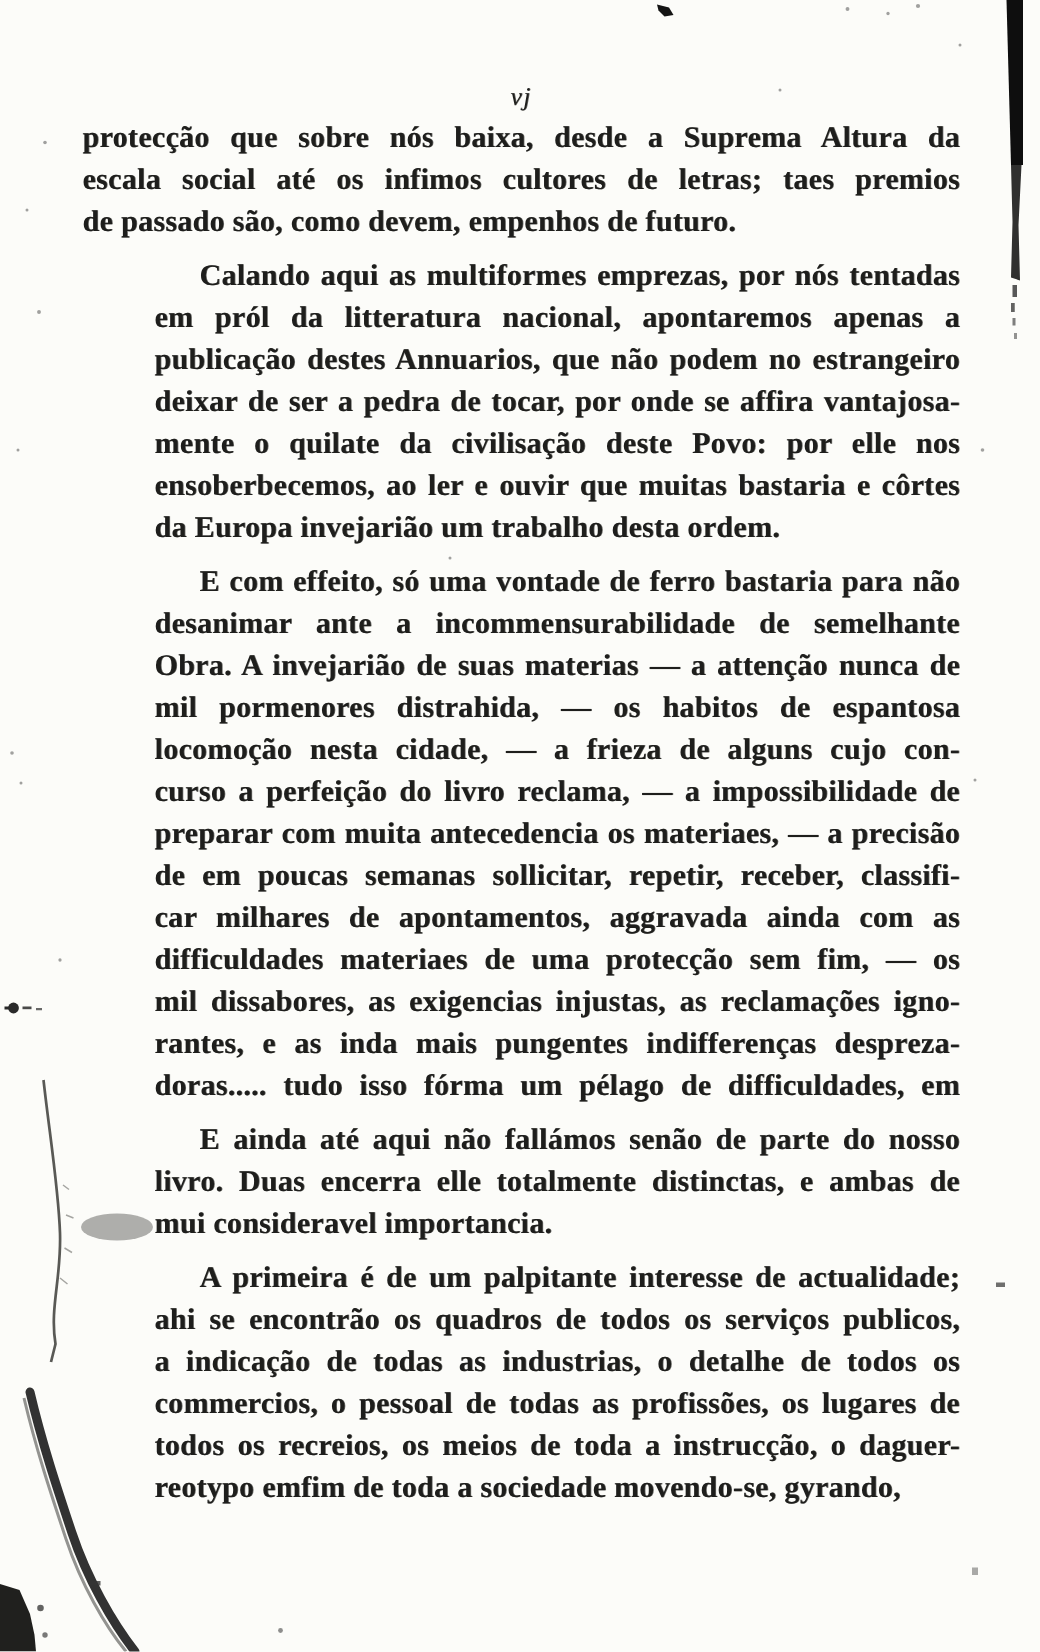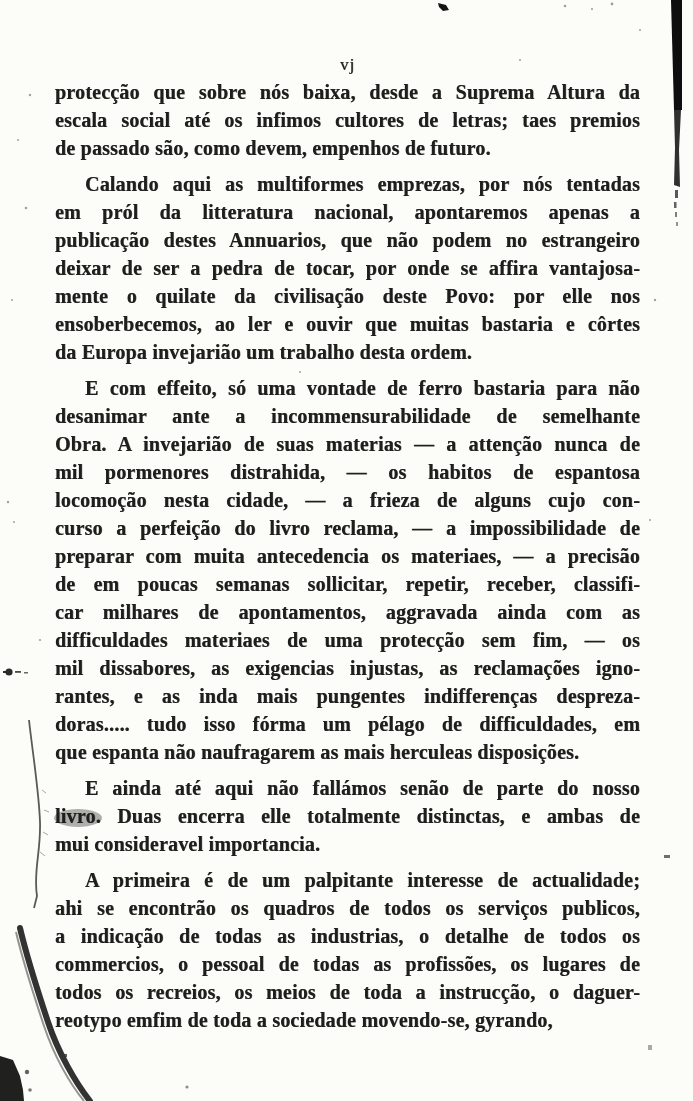--- a/index.html
+++ b/index.html
@@ -28,28 +28,29 @@
   .text-block {
     position: absolute;
     left: 55px; top: 52px; width: 585px;
     text-shadow: 0.5px 0 0 rgba(30,30,28,0.65);
   }
   .pagenum {
     text-align: center;
     font-size: 17px;
     line-height: 26px;
     letter-spacing: 1px;
+    font-style: italic;
   }
   .para {
     font-size: 20px;
     line-height: 28px;
     letter-spacing: 0.2px;
     font-weight: bold;
   }
-  .para + .para { margin-top: 8px; }
+  .para + .para { margin-top: 8px; margin-left: 48px; }
   .line {
     text-align: justify;
     text-align-last: justify;
   }
   .line.last { text-align-last: left; }
   .para.indent .line.first { text-indent: 30px; }
 </style>
 </head>
 <body>
 
@@ -140,21 +141,20 @@
           <div class="line">mil pormenores distrahida, — os habitos de espantosa</div>
           <div class="line">locomoção nesta cidade, — a frieza de alguns cujo con-</div>
           <div class="line">curso a perfeição do livro reclama, — a impossibilidade de</div>
           <div class="line">preparar com muita antecedencia os materiaes, — a precisão</div>
           <div class="line">de em poucas semanas sollicitar, repetir, receber, classifi-</div>
           <div class="line">car milhares de apontamentos, aggravada ainda com as</div>
           <div class="line">difficuldades materiaes de uma protecção sem fim, — os</div>
           <div class="line">mil dissabores, as exigencias injustas, as reclamações igno-</div>
           <div class="line">rantes, e as inda mais pungentes indifferenças despreza-</div>
           <div class="line">doras..... tudo isso fórma um pélago de difficuldades, em</div>
-          <div class="line last">que espanta não naufragarem as mais herculeas disposições.</div>
         </div>
         <div class="para indent">
           <div class="line first">E ainda até aqui não fallámos senão de parte do nosso</div>
           <div class="line">livro. Duas encerra elle totalmente distinctas, e ambas de</div>
           <div class="line last">mui consideravel importancia.</div>
         </div>
         <div class="para indent">
           <div class="line first">A primeira é de um palpitante interesse de actualidade;</div>
           <div class="line">ahi se encontrão os quadros de todos os serviços publicos,</div>
           <div class="line">a indicação de todas as industrias, o detalhe de todos os</div>

